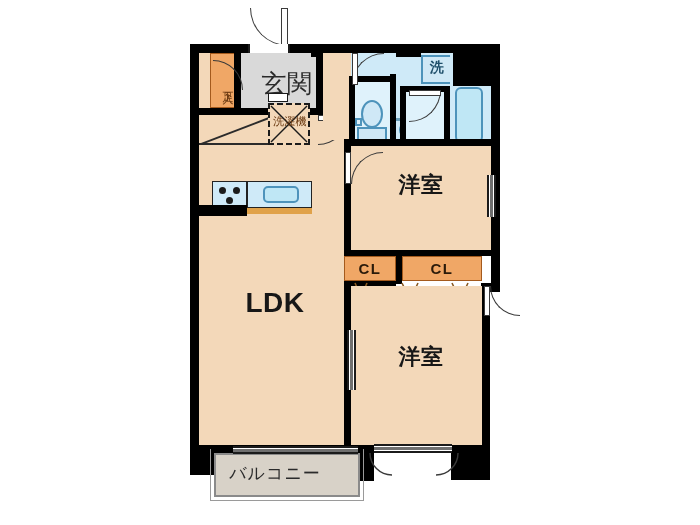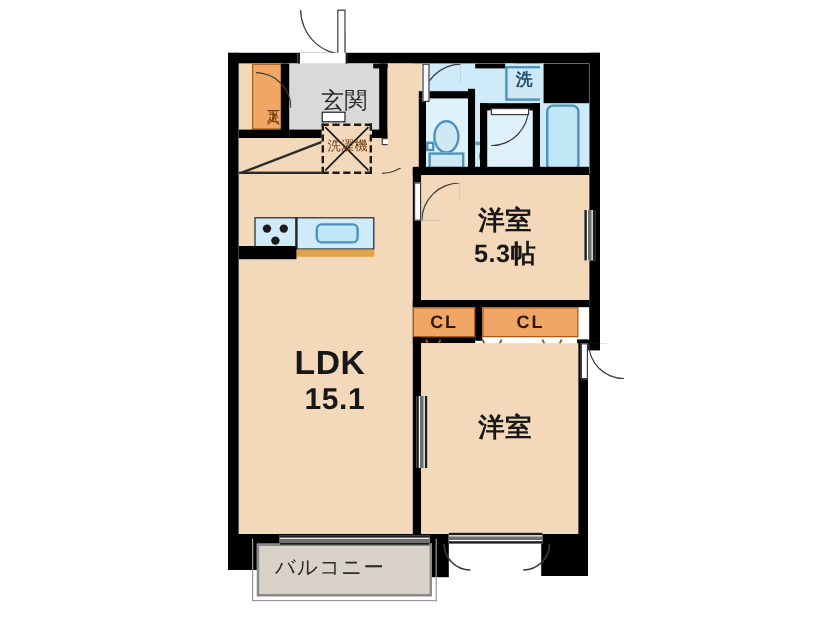--- a/index.html
+++ b/index.html
@@ -96,21 +96,21 @@
 
   <div class="abs closet" style="left:210px; top:53px; width:30px; height:55px; border:1.5px solid #a45a1d;"></div>
   <div class="abs lbl lbl-vert" style="left:219px; top:62px; width:14px; height:42px;">下足入</div>
 
   <div class="abs wall" style="left:199px; top:108px; width:42px; height:7px;"></div>
   <div class="abs wall" style="left:234px; top:53px; width:7px; height:62px;"></div>
 
   <div class="abs room" style="left:199px; top:115px; width:75px; height:30px; border-right:2px solid #2b2b2b; border-bottom:2px solid #2b2b2b;"></div>
   <div class="abs diag" style="left:201px; top:143px; width:78px; height:2px; transform: rotate(-21deg);"></div>
 
-  <div class="abs lbl lbl-gen" style="left:258px; top:62px; width:58px; height:44px; line-height:44px; font-size:19px;">玄関</div>
+  <div class="abs lbl lbl-gen" style="left:258px; top:62px; width:58px; height:44px; line-height:44px; font-size:25px;">玄関</div>
 
   <div class="abs wall" style="left:316px; top:53px; width:7px; height:62px;"></div>
   <div class="abs wall" style="left:241px; top:108px; width:82px; height:7px;"></div>
 
   <div class="abs doorleaf" style="left:281px; top:8px; width:7px; height:38px;"></div>
   <div class="abs doorarc" style="left:250px; top:8px; width:38px; height:38px; border-radius:0 0 0 100%; border-top:none; border-right:none; border-width:1.6px;"></div>
   <div class="abs white" style="left:248px; top:44px; width:42px; height:9px; border-left:2px solid #1b1b1b; border-right:2px solid #1b1b1b;"></div>
 
   <div class="abs doorarc" style="left:213px; top:60px; width:30px; height:30px; border-radius:0 100% 0 0; border-bottom:none; border-left:none;"></div>
 
@@ -132,21 +132,20 @@
   <div class="burner" style="left:233px; top:187px;"></div>
   <div class="burner" style="left:226px; top:197px;"></div>
 
   <div class="abs rounded-sm ol-blue" style="left:263px; top:186px; width:36px; height:17px; background:#bfe7f5;"></div>
 
   <div class="abs" style="left:240px; top:208px; width:72px; height:6px; background:#e0a24a;"></div>
 
   <div class="abs wall" style="left:199px; top:205px; width:48px; height:11px;"></div>
 
   <div class="abs lbl lbl-ldk" style="left:225px; top:288px; width:100px; height:32px;">LDK</div>
-  <div class="abs lbl lbl-ldk-n" style="left:229px; top:320px; width:100px; height:30px;">15.1</div>
 
   <div class="abs wall" style="left:344px; top:140px; width:7px; height:305px;"></div>
 
   <div class="abs room" style="left:323px; top:53px; width:28px; height:87px;"></div>
 
   <div class="abs water" style="left:351px; top:53px; width:140px; height:92px;"></div>
 
   <div class="abs waterlite" style="left:355px; top:82px; width:35px; height:63px;"></div>
   <div class="abs wall" style="left:390px; top:74px; width:6px; height:71px;"></div>
   <div class="abs wall" style="left:349px; top:82px; width:6px; height:63px;"></div>
@@ -179,21 +178,20 @@
 
   <div class="abs ol-blue" style="left:455px; top:87px; width:28px; height:56px; border-radius:6px; background:#bfe7f5;"></div>
 
   <div class="abs wall" style="left:344px; top:139px; width:147px; height:7px;"></div>
 
   <div class="abs wall" style="left:453px; top:53px; width:38px; height:33px;"></div>
   <div class="abs wall" style="left:396px; top:53px; width:25px; height:4px;"></div>
 
   <div class="abs room" style="left:351px; top:146px; width:140px; height:104px;"></div>
   <div class="abs lbl lbl-room" style="left:371px; top:173px; width:100px; height:28px;">洋室</div>
-  <div class="abs lbl lbl-room-n" style="left:371px; top:201px; width:100px; height:28px;">5.3帖</div>
 
   <div class="abs winv" style="left:487px; top:175px; width:9px; height:42px;"></div>
   <div class="winbar abs" style="left:490px; top:175px; width:3px; height:42px;"></div>
 
   <div class="abs doorarc" style="left:351px; top:152px; width:32px; height:32px; border-radius:100% 0 0 0; border-bottom:none; border-right:none;"></div>
   <div class="abs doorleaf" style="left:345px; top:152px; width:6px; height:32px;"></div>
 
   <div class="abs wall" style="left:344px; top:250px; width:147px; height:6px;"></div>
 
   <div class="abs closet" style="left:344px; top:256px; width:52px; height:25px; border:1.5px solid #a45a1d;"></div>

